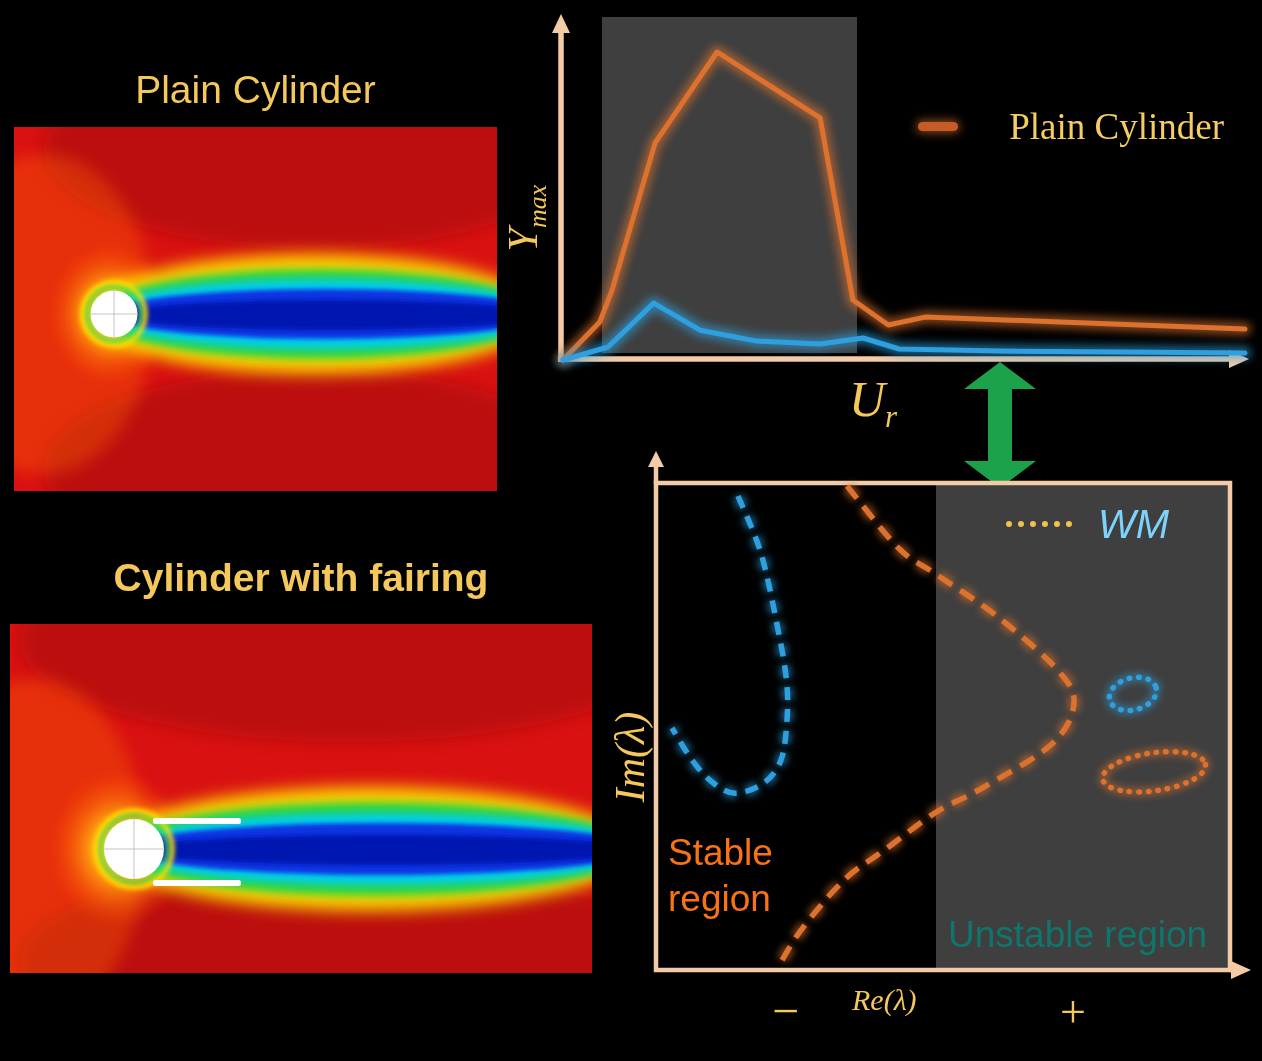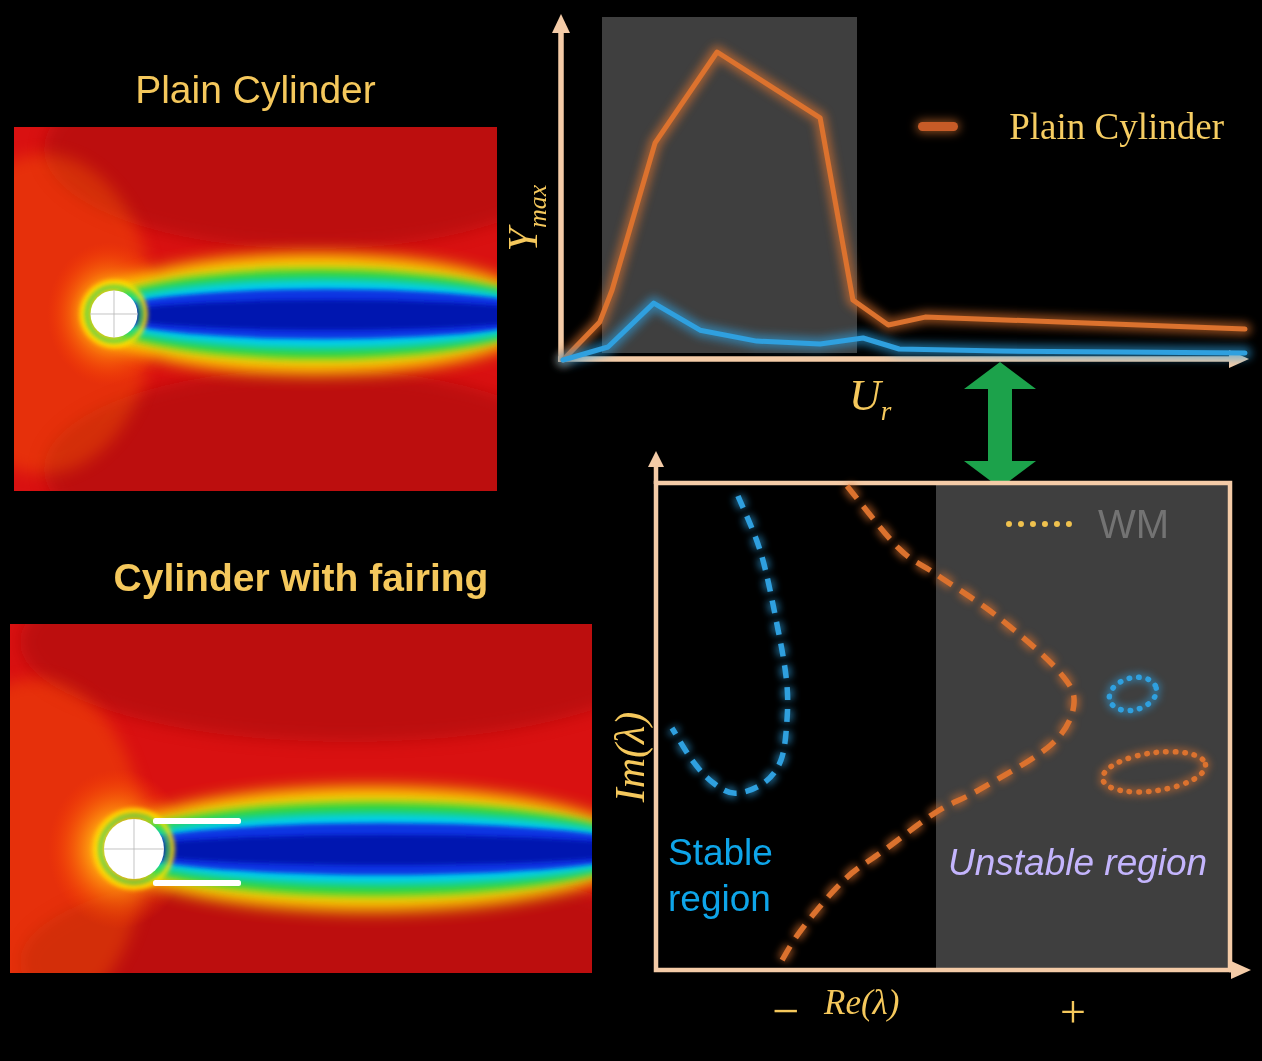--- a/index.html
+++ b/index.html
@@ -10,40 +10,40 @@
   .panel-title{position:absolute;color:#F5C85C;font-size:39px;text-align:center;white-space:nowrap;}
   #title1{left:14px;top:68px;width:483px;}
   #title2{left:10px;top:556px;width:582px;font-weight:bold;}
   #cfd1{left:14px;top:127px;width:483px;height:364px;}
   #cfd2{left:10px;top:624px;width:582px;height:349px;}
   #amp-chart{left:530px;top:0;width:732px;height:445px;}
   #stab-chart{left:600px;top:440px;width:662px;height:545px;}
   .mathlabel{position:absolute;color:#F5C85C;font-family:"Liberation Serif",serif;font-style:italic;white-space:nowrap;}
   .mathlabel sub{font-size:.62em;font-style:italic;}
   #ymax-label{left:447px;top:195px;width:150px;height:46px;font-size:42px;text-align:center;transform:rotate(-90deg);}
-  #ur-label{left:849px;top:370px;font-size:44px;}
+  #ur-label{left:849px;top:370px;font-size:50px;}
   #im-label{left:543px;top:735px;width:170px;height:44px;font-size:42px;text-align:center;transform:rotate(-90deg);}
-  #re-label{left:824px;top:983px;font-size:35px;}
+  #re-label{left:852px;top:983px;font-size:30px;}
   #minus-label{left:772px;top:983px;font-size:48px;font-style:normal;}
   #plus-label{left:1060px;top:985px;font-size:46px;font-style:normal;}
   #amp-legend{position:absolute;left:918px;top:104px;width:306px;}
   .amp-row{display:flex;align-items:center;height:45px;}
   .swatch{width:40px;height:9px;border-radius:5px;flex:0 0 auto;}
   .swatch-orange{background:#C75B27;box-shadow:0 0 10px 2px rgba(225,120,50,.6);}
   .swatch-blue{background:#2196D8;box-shadow:0 0 10px 2px rgba(47,160,223,.6);}
   .amp-label{flex:1;text-align:right;color:#F6CD62;font-family:"Liberation Serif",serif;font-size:37px;white-space:nowrap;}
   #coupling-arrow{left:958px;top:362px;width:84px;height:126px;}
   #stab-legend{position:absolute;left:1006px;top:503px;}
   .stab-row{display:flex;align-items:center;height:42px;margin-bottom:14px;}
   .stab-swatch{width:66px;margin-right:26px;flex:0 0 auto;}
   .sw-dotted{border-top:6px dotted #EFC14E;}
   .sw-dashed{border-top:7px dashed #EFC14E;}
-  .stab-label{color:#737373;font-size:40px;white-space:nowrap;}
-  #stable-label{position:absolute;left:668px;top:830px;width:165px;color:#0ea5e9;font-size:37px;line-height:1.25;}
-  #unstable-label{position:absolute;left:948px;top:842px;width:300px;color:#c4b5fd;font-size:37px;white-space:nowrap;font-style:italic;}
+  .stab-label{color:#7dd3fc;font-size:40px;white-space:nowrap;font-style:italic;}
+  #stable-label{position:absolute;left:668px;top:830px;width:165px;color:#f97316;font-size:37px;line-height:1.25;}
+  #unstable-label{position:absolute;left:948px;top:914px;width:300px;color:#0f766e;font-size:37px;white-space:nowrap;}
 </style>
 </head>
 <body>
 
 <div id="canvas">
 
   <div id="title1" class="panel-title">Plain Cylinder</div>
   <div id="title2" class="panel-title">Cylinder with fairing</div>
 
   <svg id="cfd1" class="abs" viewBox="0 0 483 364">

